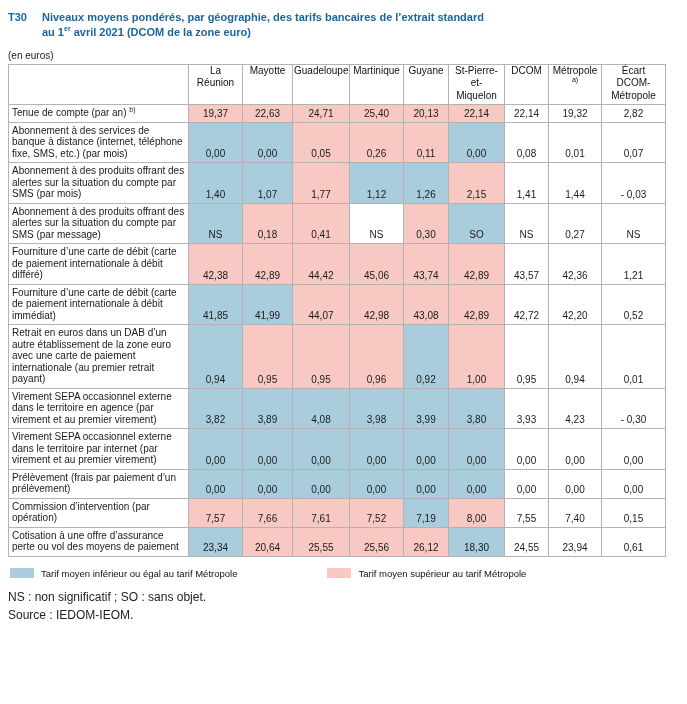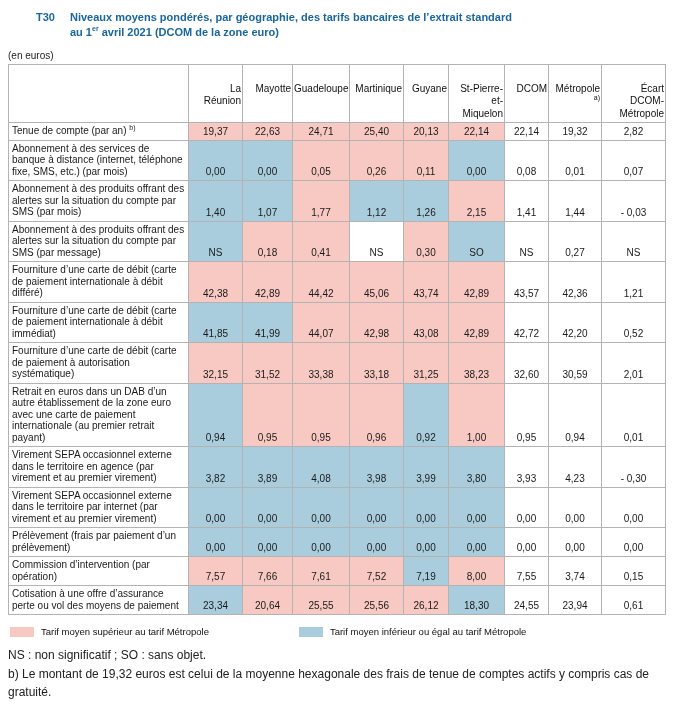--- a/index.html
+++ b/index.html
@@ -14,35 +14,34 @@
     font-family:"Liberation Sans", sans-serif;
     color:#1a1a1a;
   }
   .page{ padding:8px 8px 0 8px; }
 
   .title{
     display:flex; gap:15px;
     color:var(--title); font-weight:bold;
     font-size:11px; line-height:1.4;
     margin-top:2px;
-    margin-left:28px;
   }
   .title .tag{ flex:0 0 auto; }
   sup{ font-size:7px; vertical-align:super; line-height:0; }
 
   .unit{ font-size:10px; margin:9px 0 3px; color:#222; }
 
   table{
     border-collapse:collapse; table-layout:fixed;
     width:658px; font-size:10px;
   }
   th,td{ border:1px solid #b3b3b3; }
   thead th{
-    font-weight:normal; text-align:right; vertical-align:top;
-    padding:18px 1px 2px; line-height:1.25; color:#111;
+    font-weight:normal; text-align:center; vertical-align:top;
+    padding:0 1px 2px; line-height:1.25; color:#111;
     background:#ffffff;
   }
   td.rowlabel{
     text-align:left; vertical-align:top;
     padding:2px 3px 3px; line-height:1.15;
     background:#ffffff;
   }
   td.val{
     text-align:center; vertical-align:bottom;
     padding:2px 3px 3px;
@@ -172,32 +171,20 @@
           <td class="val cell-below">41,99</td>
           <td class="val cell-above">44,07</td>
           <td class="val cell-above">42,98</td>
           <td class="val cell-above">43,08</td>
           <td class="val cell-above">42,89</td>
           <td class="val">42,72</td>
           <td class="val">42,20</td>
           <td class="val">0,52</td>
         </tr>
         <tr>
-          <td class="rowlabel">Fourniture d’une carte de débit (carte de paiement à autorisation systématique)</td>
-          <td class="val cell-above">32,15</td>
-          <td class="val cell-above">31,52</td>
-          <td class="val cell-above">33,38</td>
-          <td class="val cell-above">33,18</td>
-          <td class="val cell-above">31,25</td>
-          <td class="val cell-above">38,23</td>
-          <td class="val">32,60</td>
-          <td class="val">30,59</td>
-          <td class="val">2,01</td>
-        </tr>
-        <tr>
           <td class="rowlabel">Retrait en euros dans un DAB d’un autre établissement de la zone euro avec une carte de paiement internationale (au premier retrait payant)</td>
           <td class="val cell-below">0,94</td>
           <td class="val cell-above">0,95</td>
           <td class="val cell-above">0,95</td>
           <td class="val cell-above">0,96</td>
           <td class="val cell-below">0,92</td>
           <td class="val cell-above">1,00</td>
           <td class="val">0,95</td>
           <td class="val">0,94</td>
           <td class="val">0,01</td>
@@ -240,48 +227,47 @@
         </tr>
         <tr>
           <td class="rowlabel">Commission d’intervention (par opération)</td>
           <td class="val cell-above">7,57</td>
           <td class="val cell-above">7,66</td>
           <td class="val cell-above">7,61</td>
           <td class="val cell-above">7,52</td>
           <td class="val cell-below">7,19</td>
           <td class="val cell-above">8,00</td>
           <td class="val">7,55</td>
-          <td class="val">3,74</td>
+          <td class="val">7,40</td>
           <td class="val">0,15</td>
         </tr>
         <tr>
           <td class="rowlabel">Cotisation à une offre d’assurance perte ou vol des moyens de paiement</td>
           <td class="val cell-below">23,34</td>
           <td class="val cell-above">20,64</td>
           <td class="val cell-above">25,55</td>
           <td class="val cell-above">25,56</td>
           <td class="val cell-above">26,12</td>
           <td class="val cell-below">18,30</td>
           <td class="val">24,55</td>
           <td class="val">23,94</td>
           <td class="val">0,61</td>
         </tr>
       </tbody>
   </table>
 
   <div class="legend">
     <div class="legend-item">
+      <span class="swatch swatch-below"></span>
+      <span>Tarif moyen inférieur ou égal au tarif Métropole</span>
+    </div>
+    <div class="legend-item">
       <span class="swatch swatch-above"></span>
       <span>Tarif moyen supérieur au tarif Métropole</span>
     </div>
-    <div class="legend-item">
-      <span class="swatch swatch-below"></span>
-      <span>Tarif moyen inférieur ou égal au tarif Métropole</span>
-    </div>
   </div>
 
   <div class="notes">
     <div>NS : non significatif ; SO : sans objet.</div>
-    <div>b)  Le montant de 19,32 euros est celui de la moyenne hexagonale des frais de tenue de comptes actifs y compris cas de gratuité.</div>
     <div>Source : IEDOM-IEOM.</div>
   </div>
 
 </div>
 
 </body></html>

